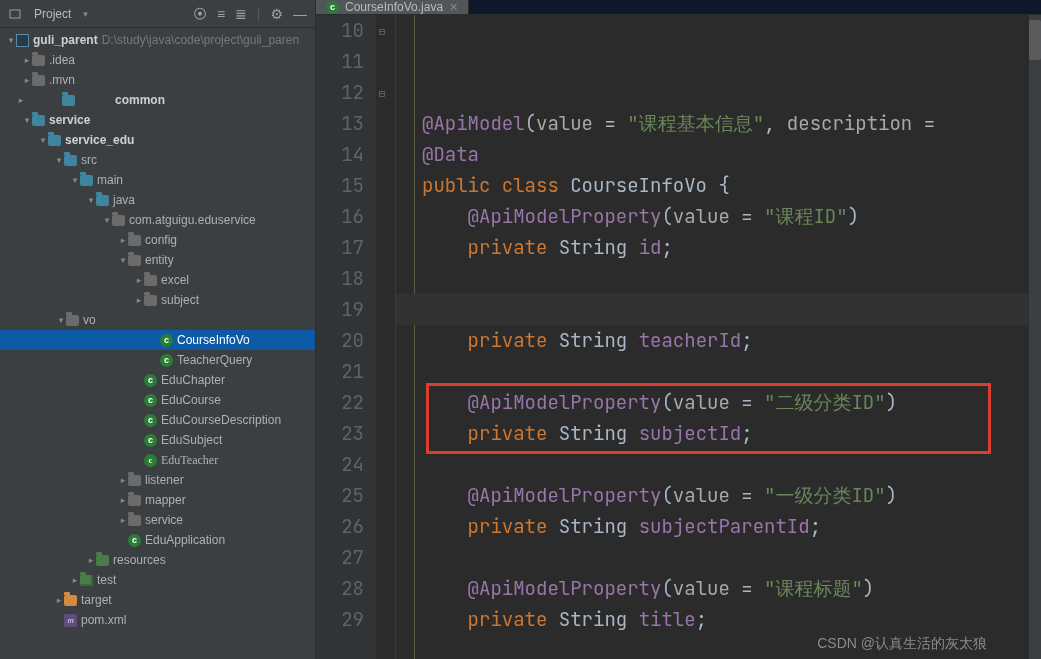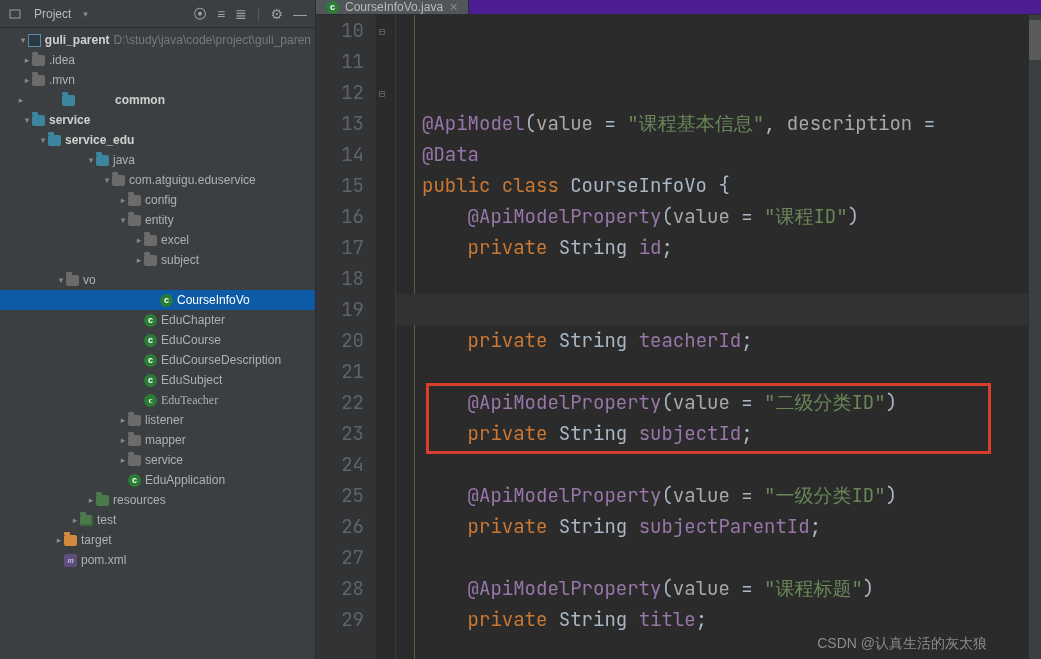--- a/index.html
+++ b/index.html
@@ -91,21 +91,21 @@
 
   
   .editor-area {
     flex: 1;
     display: flex;
     flex-direction: column;
     background: #2b2b2b;
   }
   .tab-strip {
     height: 28px;
-    background: #4c1d95;
+    background: #0f172a;
     display: flex;
     align-items: stretch;
     border-bottom: 1px solid #2b2b2b;
   }
   .file-tab {
     display: flex;
     align-items: center;
     padding: 0 10px;
     gap: 6px;
     font-size: 12px;
@@ -216,21 +216,21 @@
     <div class="sidebar-icons">
       <span>⦿</span>
       <span>≡</span>
       <span>≣</span>
       <span style="color:#555">|</span>
       <span>⚙</span>
       <span>—</span>
     </div>
   </div>
   <div class="tree" id="tree">
-      <div class="tree-row" style="padding-left: 18px;">
+      <div class="tree-row" style="padding-left: 6px;">
         <span class="arrow open"></span>
         <span class="ic ic-module"></span>
         <span class="label bold">guli_parent</span>
         <span class="dim"> D:\study\java\code\project\guli_paren</span>
       </div>
       <div class="tree-row" style="padding-left: 22px;">
         <span class="arrow closed"></span>
         <span class="ic ic-folder"></span>
         <span class="label">.idea</span>
       </div>
@@ -247,20 +247,30 @@
       <div class="tree-row" style="padding-left: 22px;">
         <span class="arrow open"></span>
         <span class="ic ic-folder blue"></span>
         <span class="label bold">service</span>
       </div>
       <div class="tree-row" style="padding-left: 38px;">
         <span class="arrow open"></span>
         <span class="ic ic-folder blue"></span>
         <span class="label bold">service_edu</span>
       </div>
+      <div class="tree-row" style="padding-left: 54px;">
+        <span class="arrow open"></span>
+        <span class="ic ic-folder blue"></span>
+        <span class="label">src</span>
+      </div>
+      <div class="tree-row" style="padding-left: 70px;">
+        <span class="arrow open"></span>
+        <span class="ic ic-folder blue"></span>
+        <span class="label">main</span>
+      </div>
       <div class="tree-row" style="padding-left: 86px;">
         <span class="arrow open"></span>
         <span class="ic ic-folder blue"></span>
         <span class="label">java</span>
       </div>
       <div class="tree-row" style="padding-left: 102px;">
         <span class="arrow open"></span>
         <span class="ic ic-folder"></span>
         <span class="label">com.atguigu.eduservice</span>
       </div>
@@ -286,20 +296,25 @@
       </div>
       <div class="tree-row" style="padding-left: 56px;">
         <span class="arrow open"></span>
         <span class="ic ic-folder"></span>
         <span class="label">vo</span>
       </div>
       <div class="tree-row selected" style="padding-left: 150px;">
         <span class="arrow none"></span>
         <span class="ic ic-class"></span>
         <span class="label">CourseInfoVo</span>
+      </div>
+      <div class="tree-row" style="padding-left: 150px;">
+        <span class="arrow none"></span>
+        <span class="ic ic-class"></span>
+        <span class="label">TeacherQuery</span>
       </div>
       <div class="tree-row" style="padding-left: 134px;">
         <span class="arrow none"></span>
         <span class="ic ic-class"></span>
         <span class="label">EduChapter</span>
       </div>
       <div class="tree-row" style="padding-left: 134px;">
         <span class="arrow none"></span>
         <span class="ic ic-class"></span>
         <span class="label">EduCourse</span>

